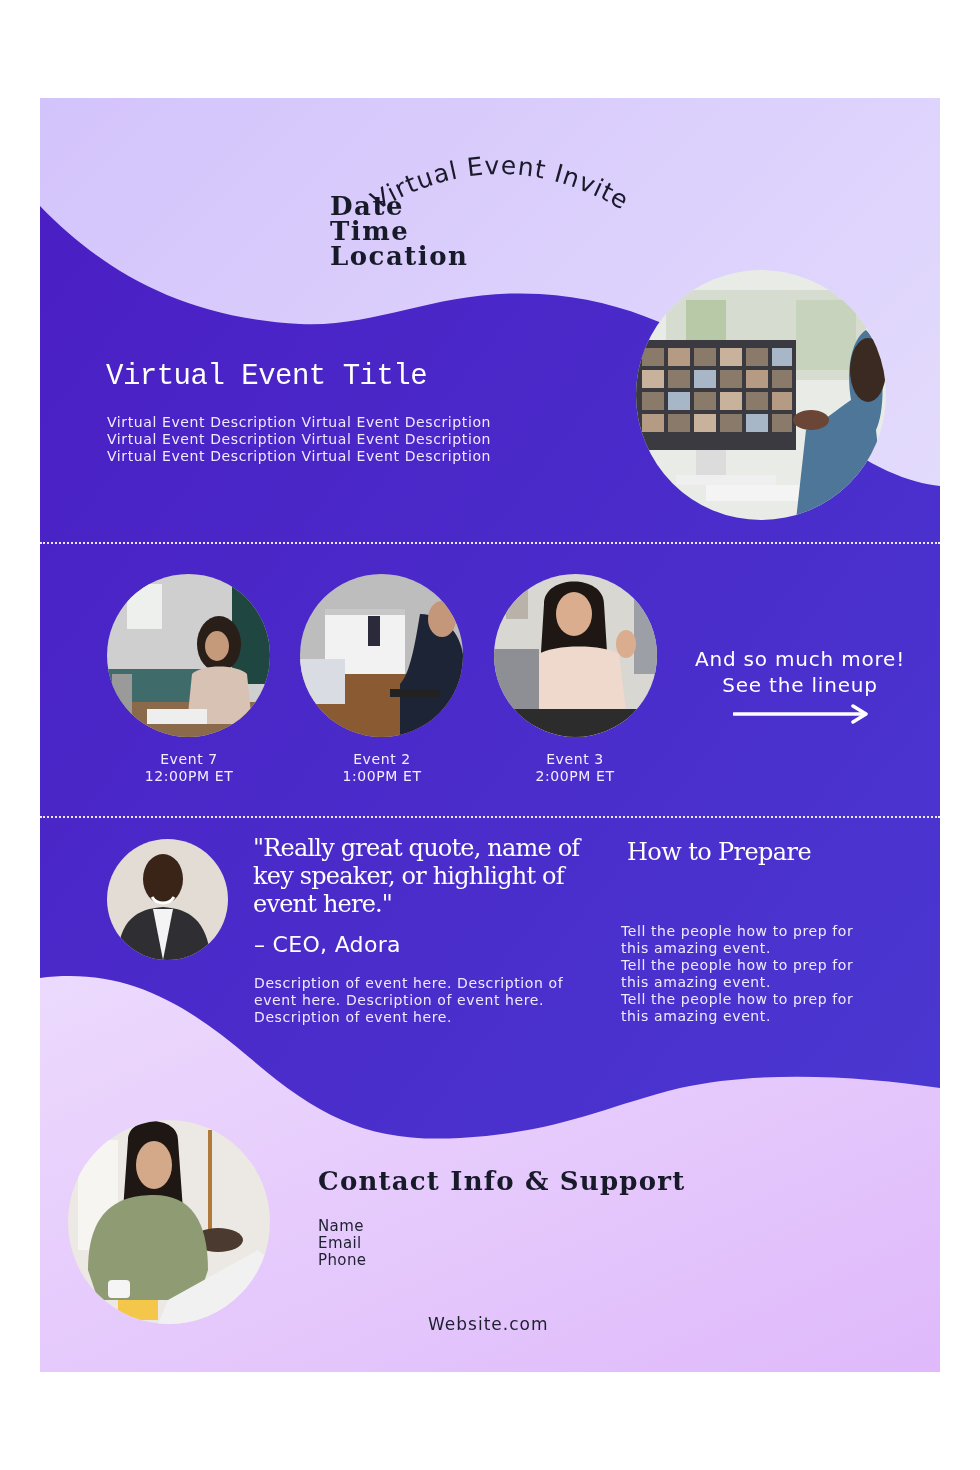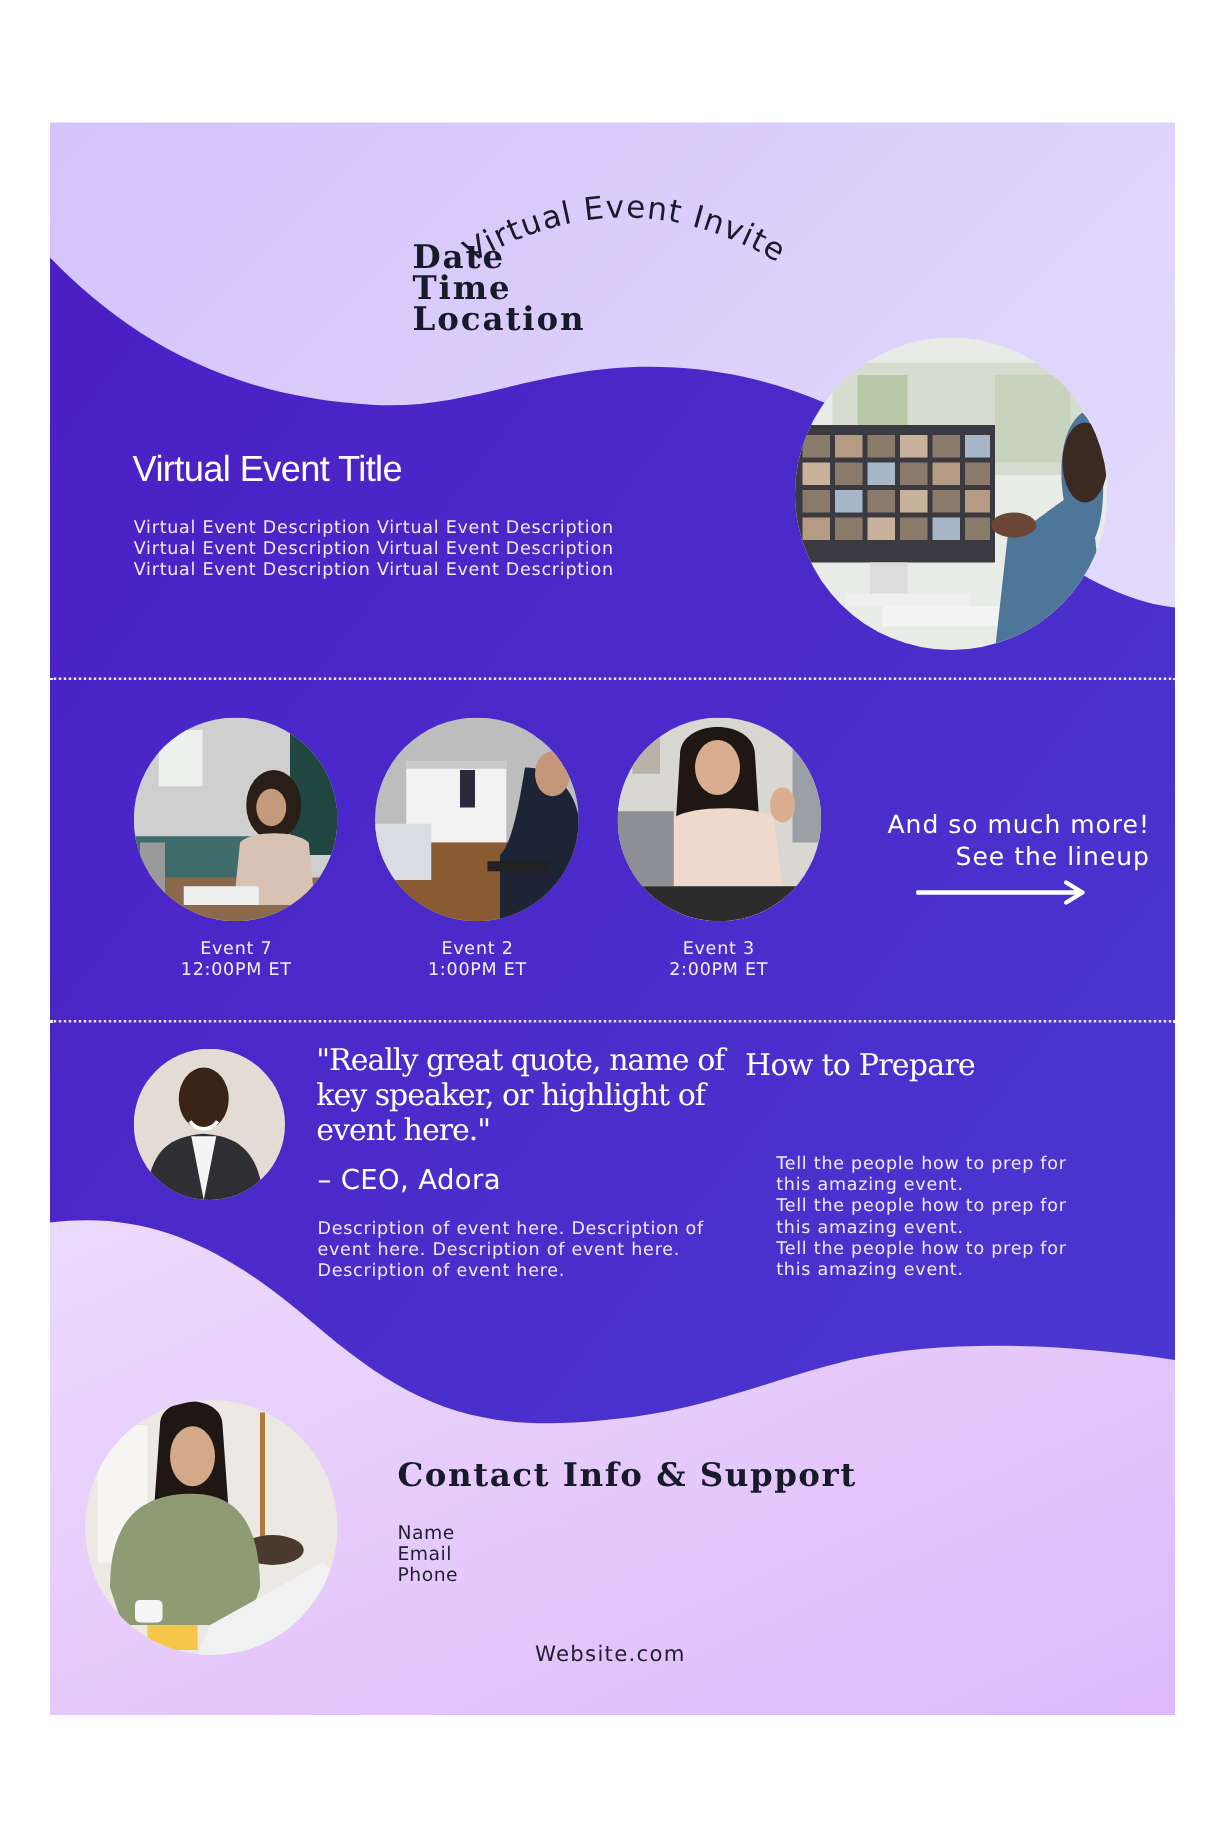--- a/index.html
+++ b/index.html
@@ -22,21 +22,21 @@
   .info-block {
     position: absolute; left: 290px; top: 96px; width: 320px; text-align: left;
     font-family: "DejaVu Serif", serif; font-weight: bold; color: #171a28;
     font-size: 26px; line-height: 25px; letter-spacing: 1.5px;
   }
   .info-block div { display: block; }
 
   
   .title {
     left: 66px; top: 262px; color: #ffffff;
-    font-family: Liberation Sans, sans-serif; font-size: 29px; letter-spacing: -0.5px;
+    font-family: Liberation Mono, monospace; font-size: 29px; letter-spacing: -0.5px;
   }
   .desc {
     left: 67px; top: 316px; width: 440px; color: #f0eaff;
     font-size: 14px; line-height: 17px; letter-spacing: 0.6px;
   }
   .desc div { white-space: nowrap; }
 
   
   .photo {
     position: absolute; border-radius: 50%; overflow: hidden;
@@ -46,39 +46,39 @@
   .divider {
     position: absolute; left: 0; width: 900px; height: 0;
     border-top: 2px dotted #ffffff; opacity: 0.9;
   }
 
   .event-label {
     position: absolute; width: 160px; text-align: center; color: #f3eeff;
     font-size: 14px; line-height: 17px; letter-spacing: 0.6px;
   }
   .more {
-    position: absolute; left: 640px; top: 548px; width: 240px; text-align: right;
+    position: absolute; left: 640px; top: 548px; width: 240px; text-align: center;
     color: #ffffff; font-size: 20px; line-height: 26px; letter-spacing: 0.8px;
   }
   .arrow { position: absolute; left: 693px; top: 606px; width: 138px; height: 20px; }
 
   
   .quote {
     left: 213px; top: 736px; width: 340px; color: #ffffff;
     font-family: "DejaVu Serif", serif; font-size: 24px; line-height: 28px; letter-spacing: -0.8px;
   }
   .attrib {
     left: 214px; top: 834px; color: #ffffff; font-size: 22px; letter-spacing: 0.3px;
   }
   .qdesc {
     left: 214px; top: 877px; width: 320px; color: #f0eaff;
     font-size: 14px; line-height: 17px; letter-spacing: 0.6px;
   }
   .prep-title {
-    left: 556px; top: 740px; color: #ffffff;
+    left: 587px; top: 740px; color: #ffffff;
     font-family: "DejaVu Serif", serif; font-size: 24px; letter-spacing: -0.6px;
   }
   .prep-body {
     left: 581px; top: 786px; width: 270px; color: #f0eaff;
     font-size: 14px; line-height: 17px; letter-spacing: 0.6px; margin-top: 39px;
   }
   .prep-body div { white-space: nowrap; }
 
   
   .contact-title {

